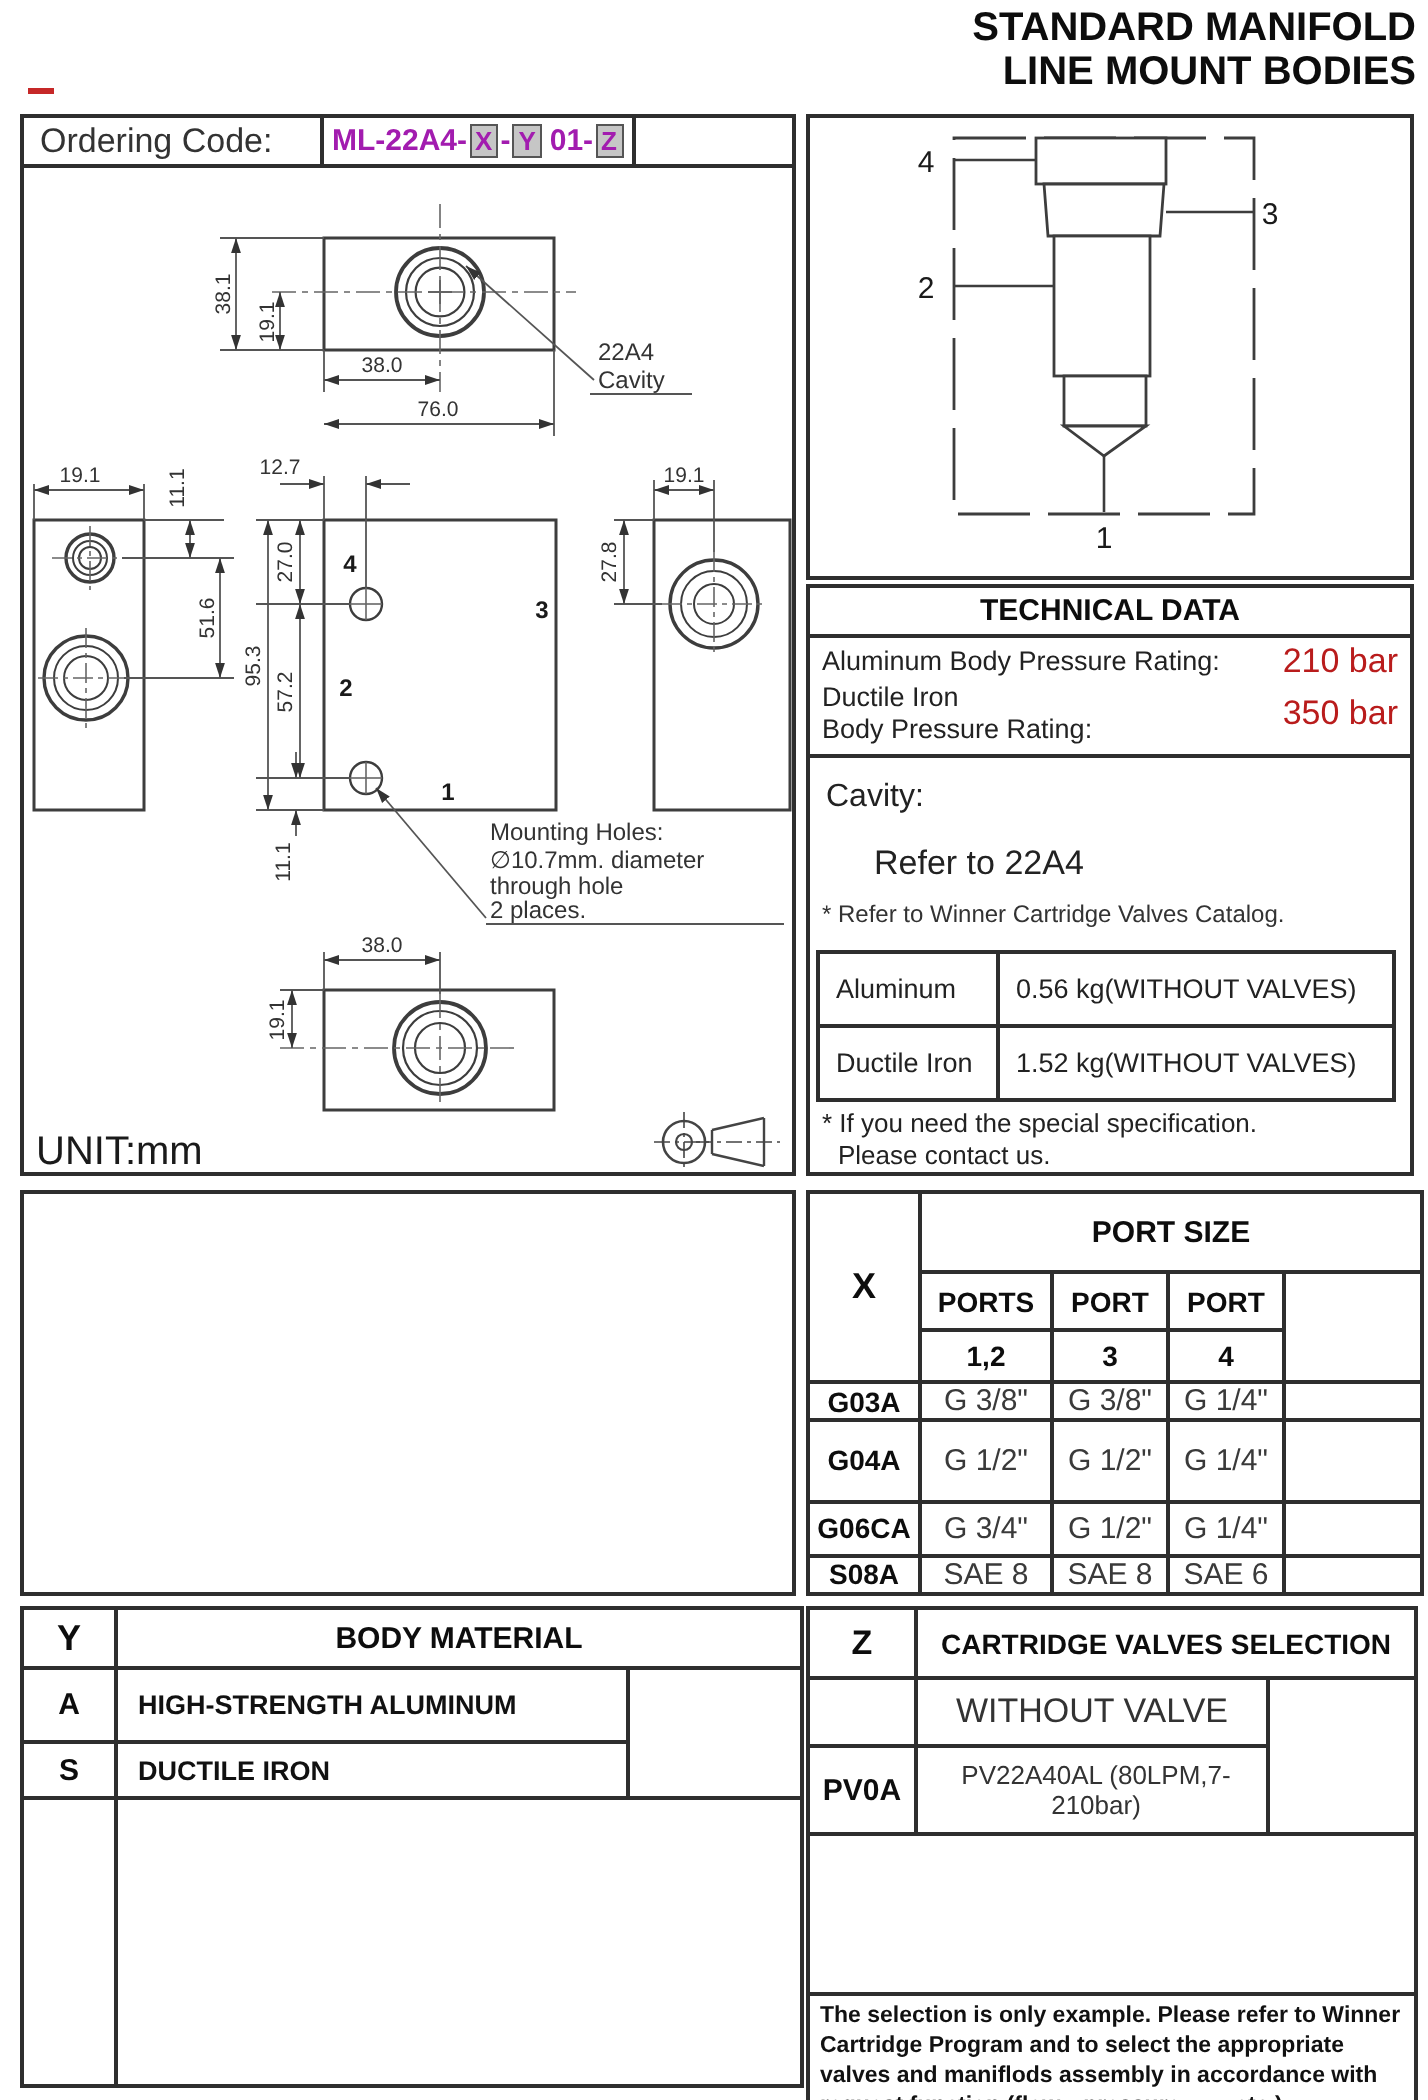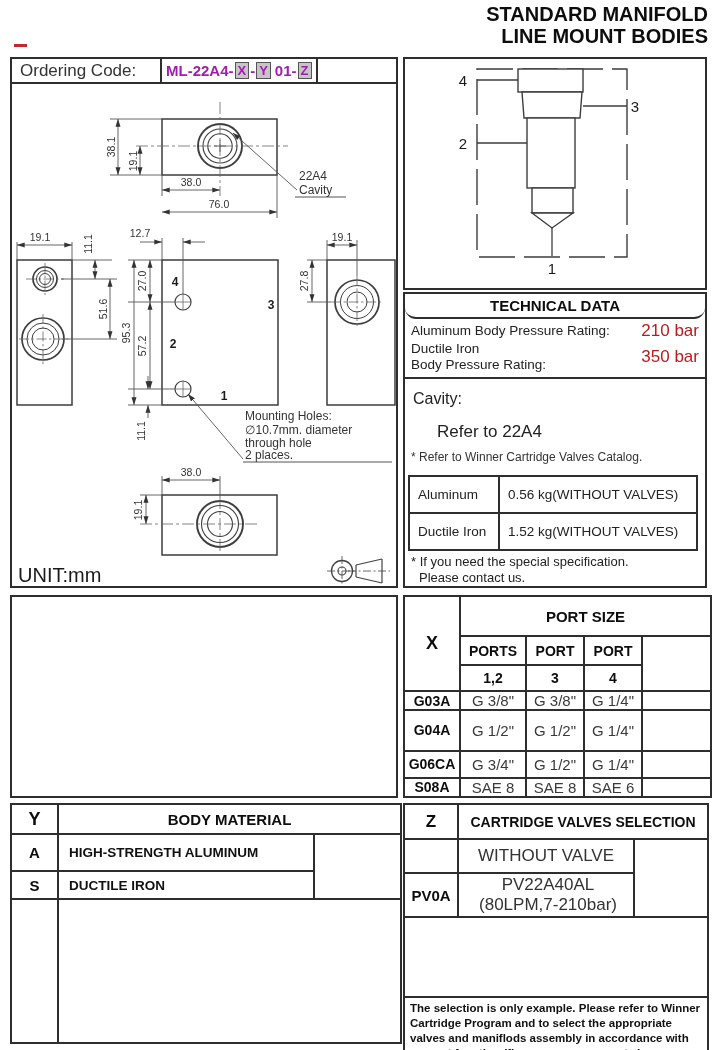--- a/index.html
+++ b/index.html
@@ -18,21 +18,21 @@
   .ordering-label{width:148px;padding-left:8px;font-size:17px;color:#333;box-sizing:border-box;}
   .ordering-code{width:158px;height:100%;border-left:2px solid #2e2e2e;border-right:2px solid #2e2e2e;
                  display:flex;align-items:center;padding-left:4px;box-sizing:border-box;
                  font-weight:bold;font-size:15px;color:#a21caf;white-space:pre;}
   .code-box{display:inline-block;background:#c6c6c6;border:1px solid #555;padding:0 2px;
             font-weight:bold;font-size:13px;line-height:15px;margin:0 1px;}
   .code-mid{margin-left:3px;}
 
   
   .td-title{height:23px;border-bottom:2px solid #2e2e2e;display:flex;align-items:center;
-            justify-content:center;font-weight:bold;font-size:15px;color:#0d0d0d;border-radius:11px;}
+            justify-content:center;font-weight:bold;font-size:15px;color:#0d0d0d;}
   .td-rows{border-bottom:2px solid #2e2e2e;padding:2px 6px 4px 6px;}
   .td-row{display:flex;justify-content:space-between;align-items:center;}
   .td-label{font-size:13.5px;color:#222;line-height:1.2;}
   .td-value{font-size:17px;color:#b91c1c;}
   .cavity-label{position:absolute;left:8px;top:96px;font-size:16px;color:#222;}
   .cavity-value{position:absolute;left:32px;top:128px;font-size:17px;color:#222;}
   .cavity-note{position:absolute;left:6px;top:156px;font-size:12px;color:#333;}
   .weights{position:absolute;left:3px;top:181px;border-collapse:collapse;table-layout:fixed;}
   .weights td{border:2px solid #2e2e2e;font-size:13.5px;color:#222;padding-left:8px;height:33px;}
   .contact-note{position:absolute;left:6px;top:260px;font-size:13px;color:#222;line-height:1.2;}
@@ -42,21 +42,21 @@
   table.grid{border-collapse:collapse;table-layout:fixed;position:absolute;}
   table.grid th,table.grid td{border:2px solid #2e2e2e;padding:0;text-align:center;overflow:hidden;}
   table.grid th{color:#0d0d0d;}
   .xhead{font-size:18px;font-weight:bold;}
   .pstitle{font-size:15px;font-weight:bold;}
   .subhead{font-size:14px;font-weight:bold;}
   .codecell{font-size:14px;font-weight:bold;}
   .valcell{font-size:15px;color:#3a3a3a;font-weight:normal;}
   .matcell{font-size:13.5px;font-weight:bold;text-align:left !important;padding-left:10px !important;color:#111;}
   .wvcell{font-size:17px;color:#333;font-weight:normal;}
-  .pvcell{font-size:17px;color:#333;text-align:right;padding-left:4px !important;font-weight:normal;}
+  .pvcell{font-size:13px;color:#333;text-align:right;padding-left:4px !important;font-weight:normal;}
   .notecell{font-size:11.5px;font-weight:bold;color:#111;text-align:left !important;
             vertical-align:top;padding:3px 5px !important;line-height:1.3;}
 
   svg text{font-family:"Liberation Sans",sans-serif;}
   .dt{font-size:10.5px;fill:#333;}
   .ann{font-size:12px;fill:#333;}
   .portnum{font-size:12px;font-weight:bold;fill:#1a1a1a;}
   .schport{font-size:15px;fill:#1a1a1a;}
   .unit{font-size:20px;fill:#1a1a1a;}
 </style>

